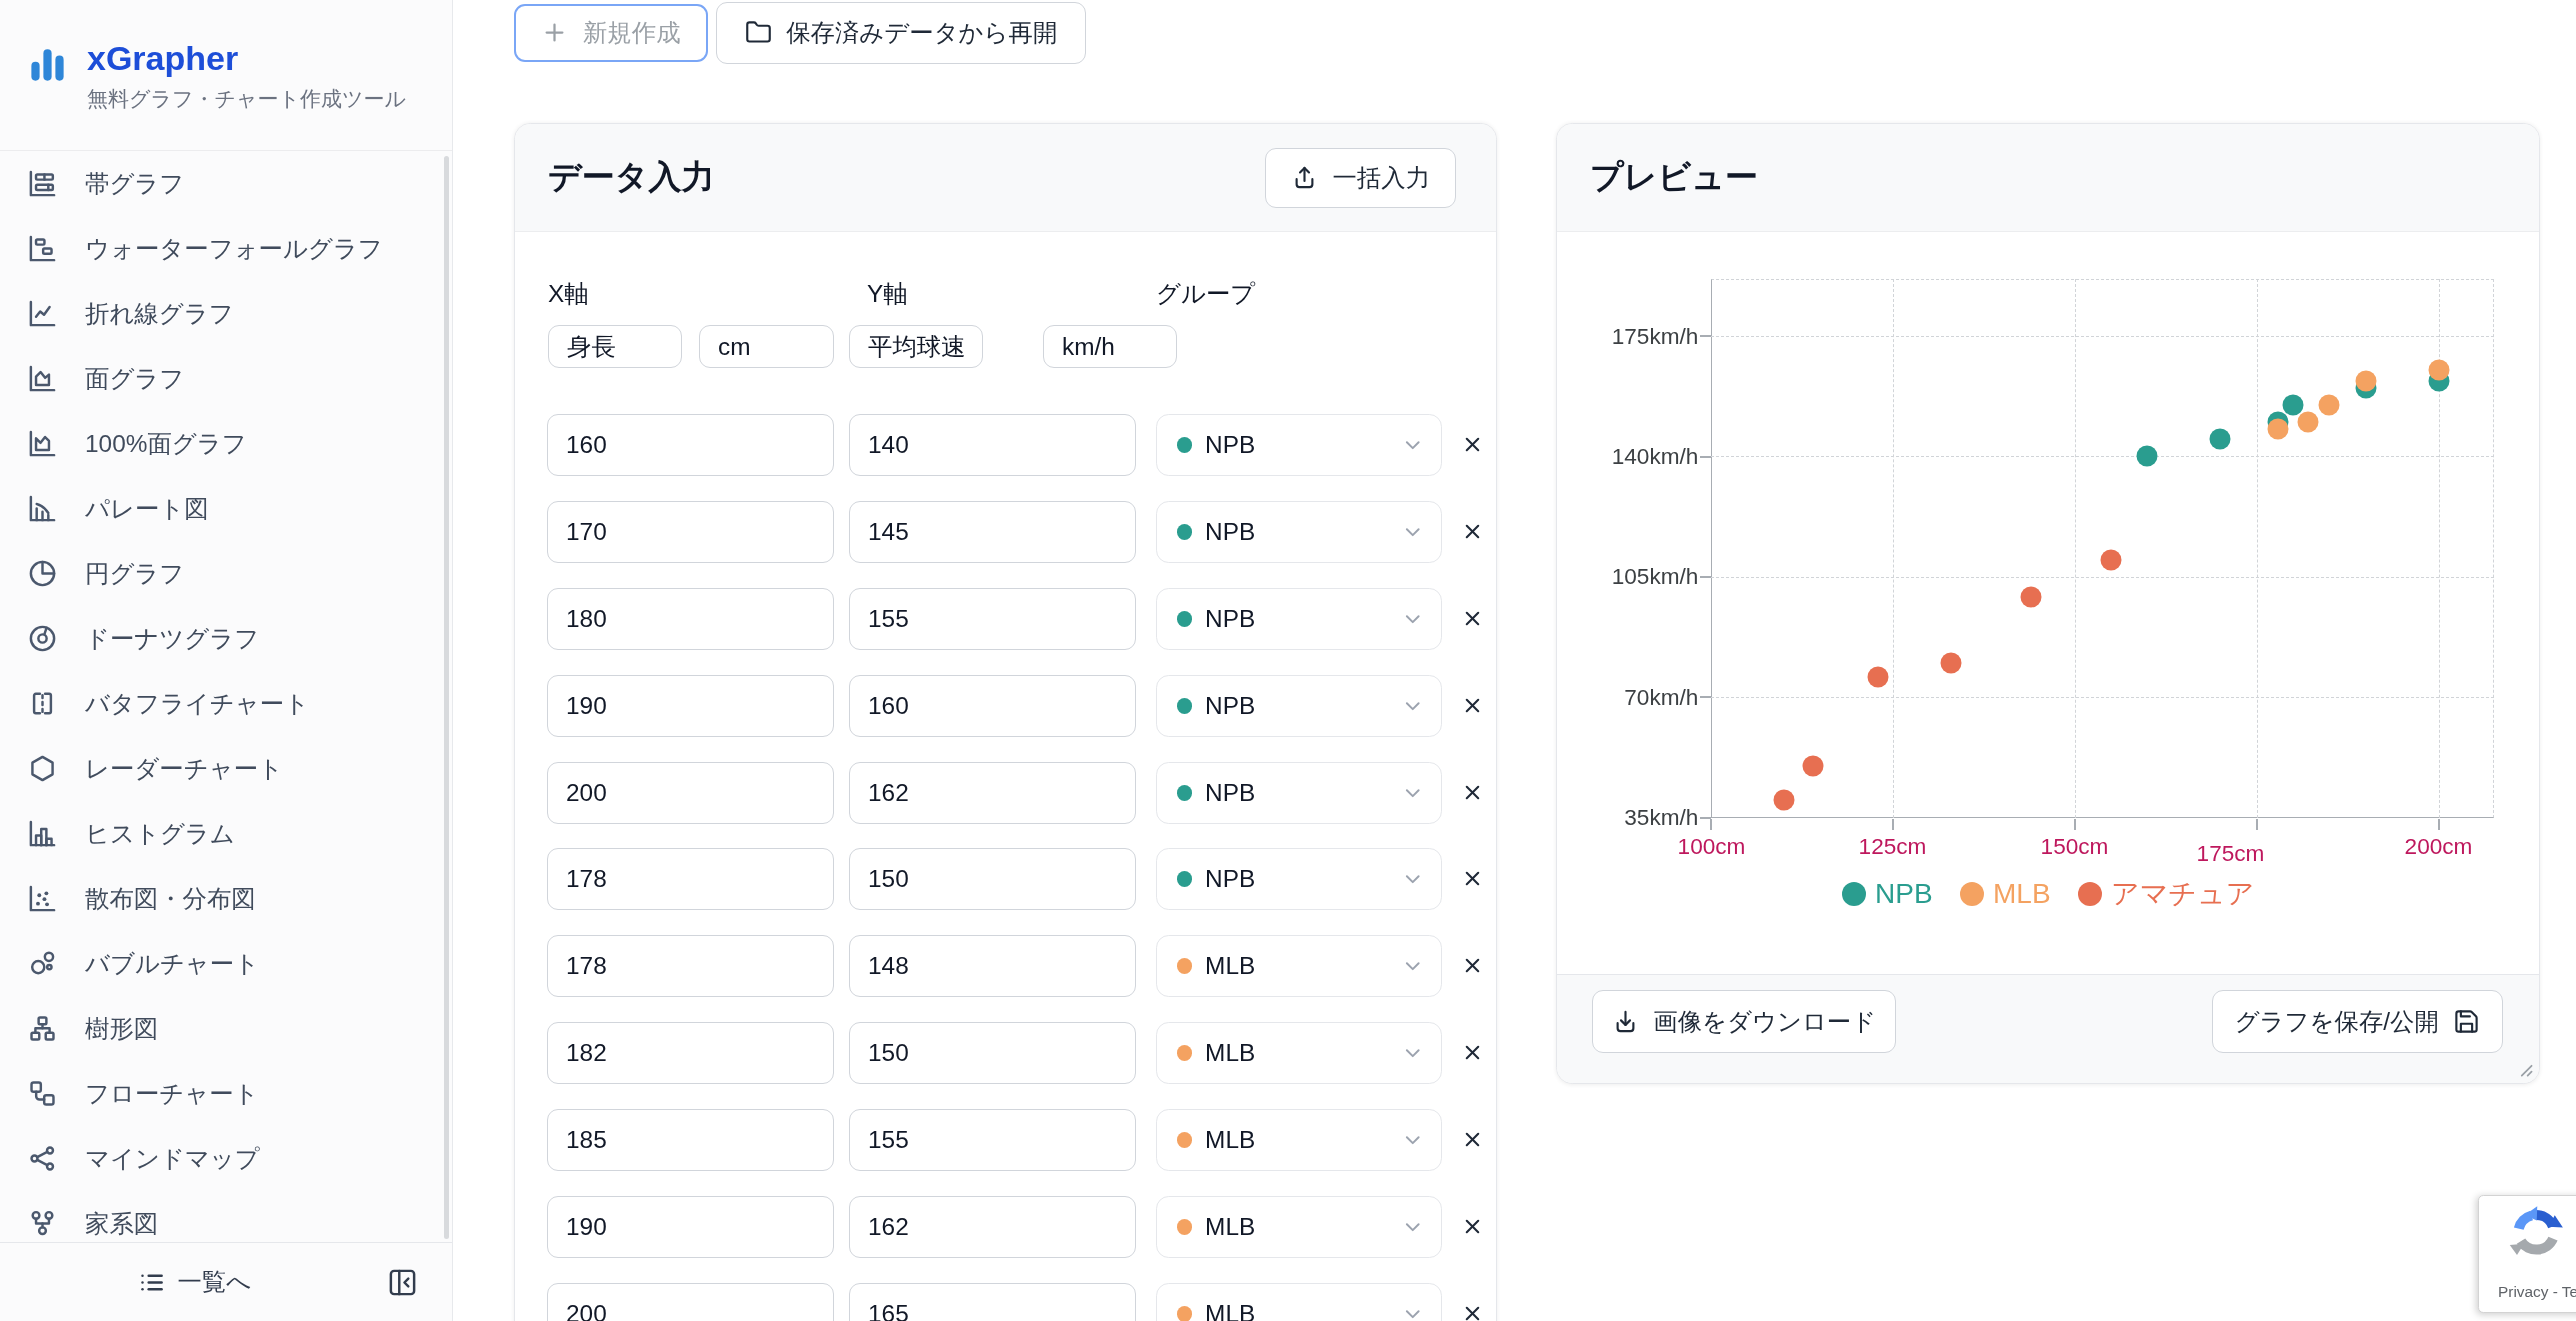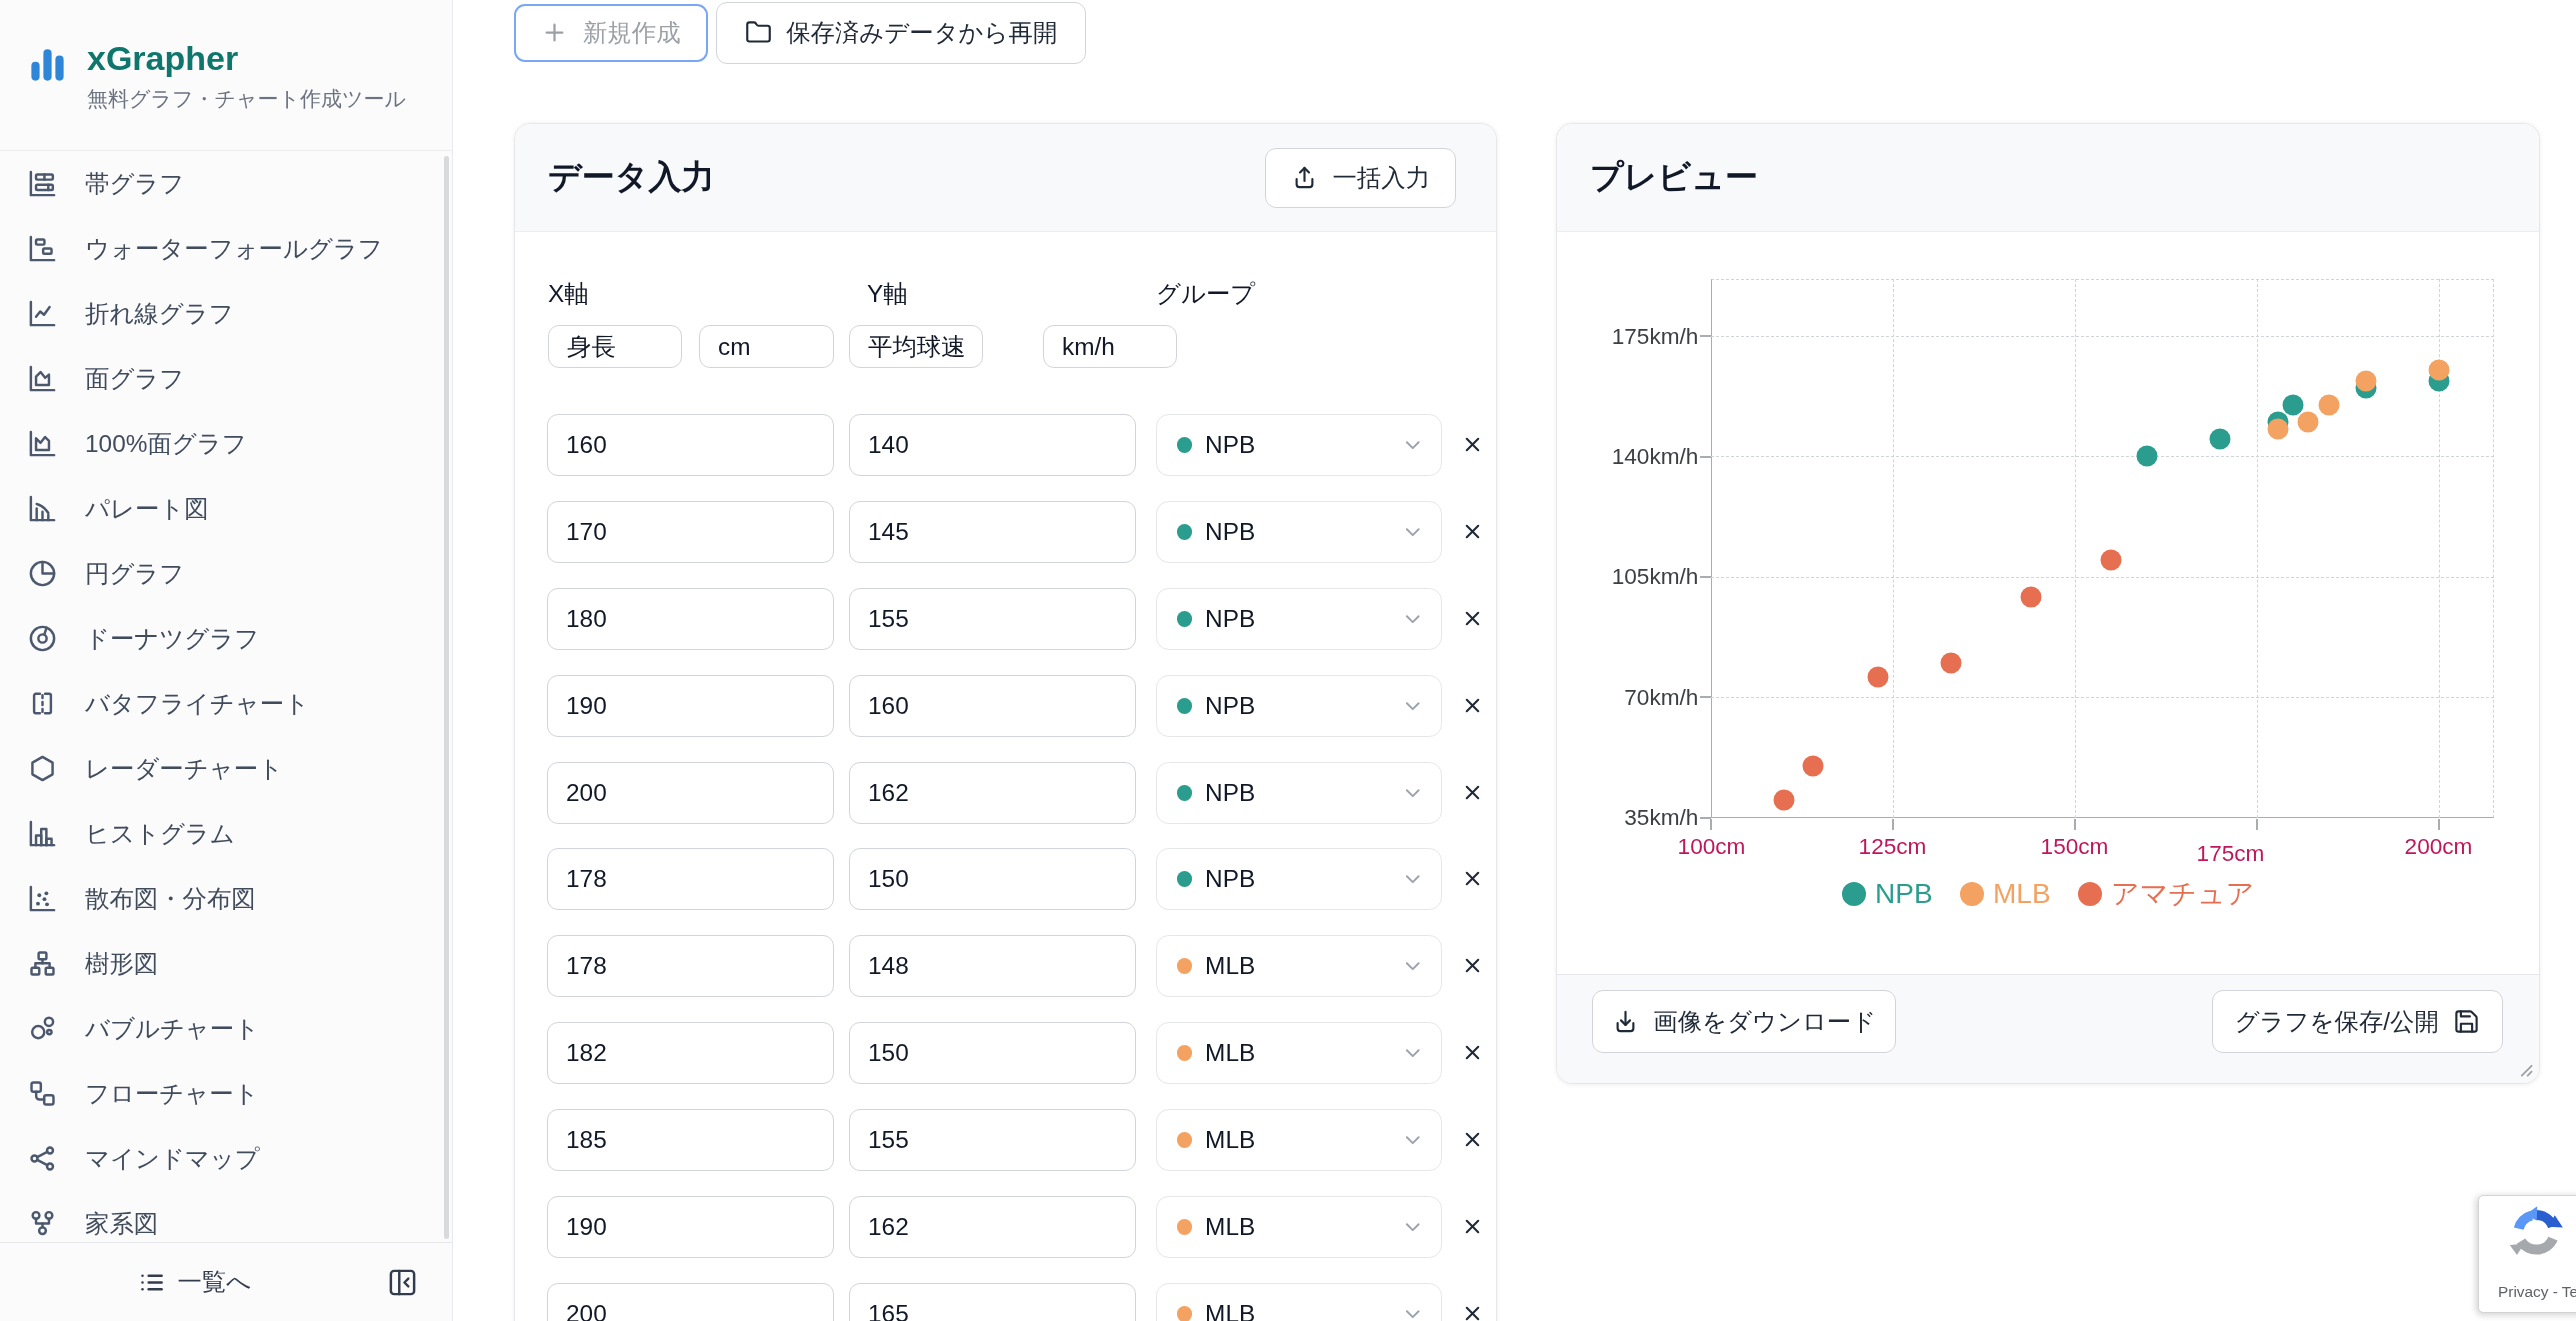--- a/index.html
+++ b/index.html
@@ -5,21 +5,21 @@
   html,body{margin:0;padding:0;}
   body{width:2576px;height:1321px;overflow:hidden;background:#ffffff;
        font-family:"Liberation Sans","DejaVu Sans",sans-serif;position:relative;color:#111827;}
   .icon{display:inline-block;}
   .icon svg{width:100%;height:100%;display:block;}
 
   
   #sidebar{position:absolute;left:0;top:0;width:453px;height:1321px;background:#fbfbfc;border-right:0.9px solid #e7e9ec;box-sizing:border-box;}
   #logo-block{position:absolute;left:26px;top:38px;display:flex;gap:18px;align-items:flex-start;}
   #logo-icon{width:43px;height:43px;margin-top:5.4px;}
-  #app-name{font-size:34px;font-weight:700;color:#0f766e;line-height:40px;}
+  #app-name{font-size:34px;font-weight:700;color:#1d4ed8;line-height:40px;}
   #app-tagline{font-size:21px;color:#6b7280;margin-top:7.2px;white-space:nowrap;}
   #sidebar-divider{position:absolute;left:0;top:150px;width:100%;height:0.9px;background:#ececee;}
   #sidebar-nav{position:absolute;left:0;top:151px;width:100%;height:1092px;overflow:hidden;}
   .side-item{height:65px;display:flex;align-items:center;padding-left:27px;gap:27px;color:#404b5c;font-size:24.4px;cursor:pointer;white-space:nowrap;}
   .side-item .icon{width:31px;height:31px;color:#4b586d;flex:none;}
   #side-scroll-thumb{position:absolute;right:2.7px;top:156px;width:5.4px;height:1083px;background:#d8dadd;border-radius:2.7px;}
   #sidebar-footer{position:absolute;left:0;bottom:0;width:100%;height:78px;border-top:0.9px solid #e5e7eb;background:#fbfbfc;}
   #footer-list-btn{position:absolute;left:0;right:63px;top:0;height:100%;display:flex;align-items:center;justify-content:center;gap:12.7px;font-size:24.4px;color:#323c4d;cursor:pointer;}
   #footer-list-btn .icon{width:27px;height:27px;}
   #collapse-btn{position:absolute;right:34px;top:23.5px;width:31px;height:31px;color:#323c4d;cursor:pointer;}
@@ -222,38 +222,38 @@
               <circle cx="15.5" cy="16.5" r="1.5"></circle>
               <circle cx="15" cy="8" r="1.5"></circle>
             </g>
           </svg>
         </span>
         <span class="side-label">散布図・分布図</span>
       </div>
       <div class="side-item">
         <span class="icon">
           <svg viewBox="0 0 24 24" fill="none" stroke="currentColor" stroke-width="1.9" stroke-linecap="round" stroke-linejoin="round">
+            <circle cx="8.7" cy="14.8" r="4.7"></circle>
+            <circle cx="17" cy="6.8" r="3.2"></circle>
+            <circle cx="17.3" cy="14.8" r="1.7"></circle>
+          </svg>
+        </span>
+        <span class="side-label">バブルチャート</span>
+      </div>
+      <div class="side-item">
+        <span class="icon">
+          <svg viewBox="0 0 24 24" fill="none" stroke="currentColor" stroke-width="1.9" stroke-linecap="round" stroke-linejoin="round">
             <rect x="9" y="3.5" width="6" height="5.2" rx="1"></rect>
             <rect x="3.5" y="15.3" width="6" height="5.2" rx="1"></rect>
             <rect x="14.5" y="15.3" width="6" height="5.2" rx="1"></rect>
             <path d="M12 8.7v3.1"></path>
             <path d="M6.5 15.3v-3.5h11v3.5"></path>
           </svg>
         </span>
         <span class="side-label">樹形図</span>
-      </div>
-      <div class="side-item">
-        <span class="icon">
-          <svg viewBox="0 0 24 24" fill="none" stroke="currentColor" stroke-width="1.9" stroke-linecap="round" stroke-linejoin="round">
-            <circle cx="8.7" cy="14.8" r="4.7"></circle>
-            <circle cx="17" cy="6.8" r="3.2"></circle>
-            <circle cx="17.3" cy="14.8" r="1.7"></circle>
-          </svg>
-        </span>
-        <span class="side-label">バブルチャート</span>
       </div>
       <div class="side-item">
         <span class="icon">
           <svg viewBox="0 0 24 24" fill="none" stroke="currentColor" stroke-width="1.9" stroke-linecap="round" stroke-linejoin="round">
             <rect x="3.5" y="3.5" width="7.2" height="7.2" rx="1.6"></rect>
             <rect x="13.3" y="13.3" width="7.2" height="7.2" rx="1.6"></rect>
             <path d="M7.1 10.7v3.4a2.6 2.6 0 0 0 2.6 2.6h3.6"></path>
           </svg>
         </span>
         <span class="side-label">フローチャート</span>

